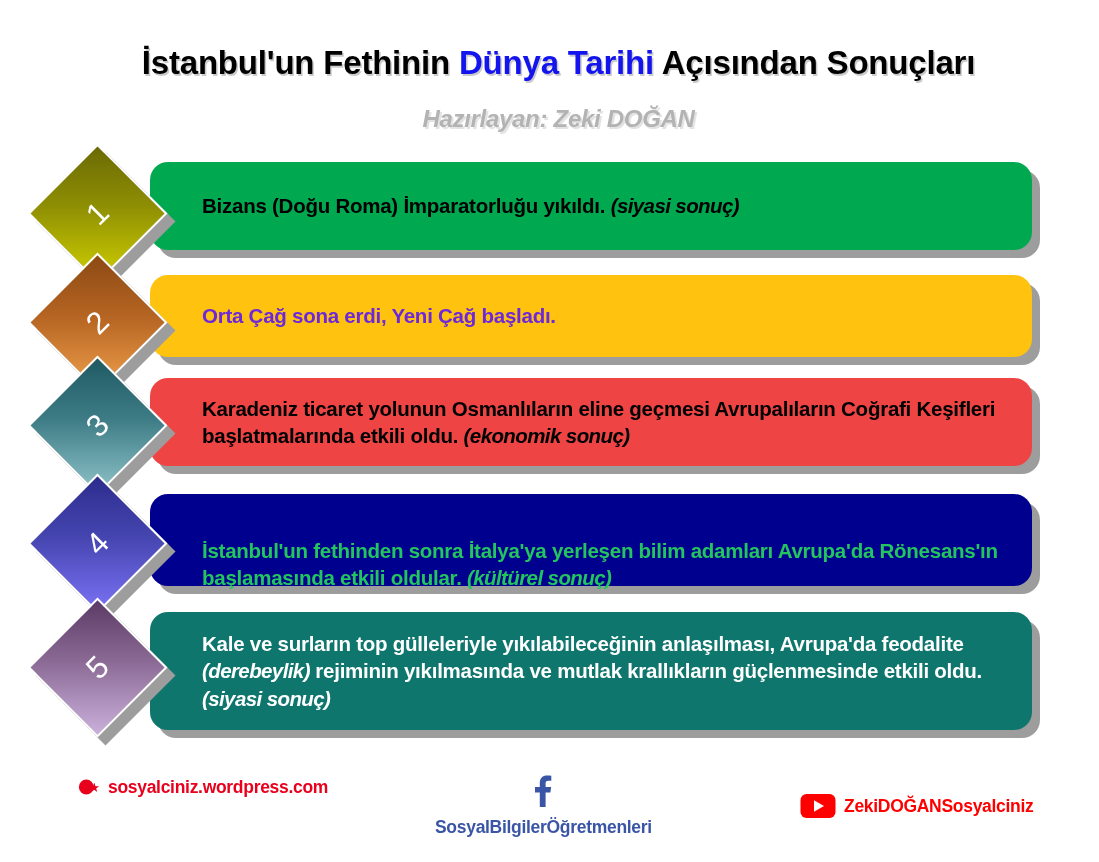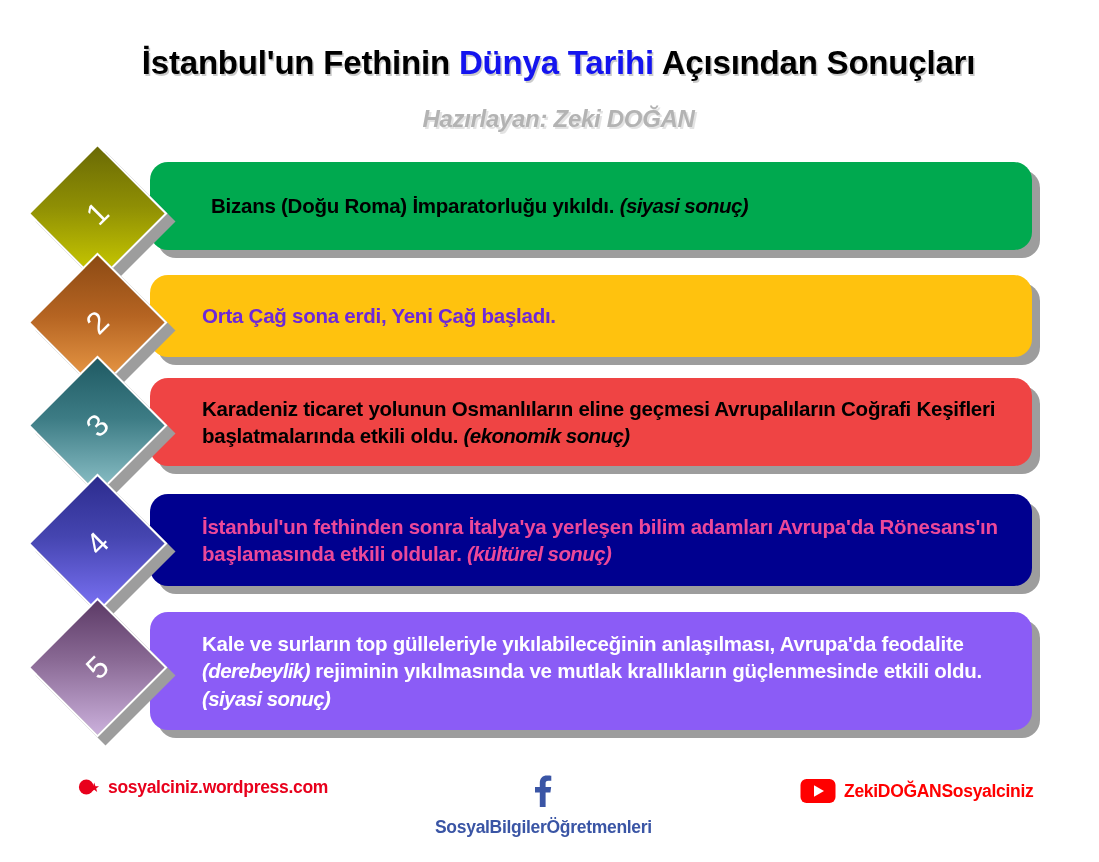--- a/index.html
+++ b/index.html
@@ -147,42 +147,42 @@
     display: flex;
     align-items: center;
     gap: 9px;
     font-size: 17.5px;
     font-weight: bold;
     letter-spacing: -0.3px;
     white-space: nowrap;
   }
   #foot-wp   { left: 73px;  top: 6px; }
   #foot-fb   { left: 435px; top: 4px; flex-direction: column; }
-  #foot-yt   { left: 800px; top: 8px; gap: 8px; }
+  #foot-yt   { left: 800px; top: 23px; gap: 8px; }
   #foot-wp .foot-label { color: #e8001c; }
   #foot-fb .foot-label { color: #3a55a5; }
   #foot-yt .foot-label { color: #ff0000; }
   .icon { display: inline-block; line-height: 0; }
 </style>
 </head>
 <body>
 
 <div id="header">
   <div id="main-title">
     <span>İstanbul'un Fethinin </span><span class="accent">Dünya Tarihi</span><span> Açısından Sonuçları</span>
   </div>
   <div id="subtitle">Hazırlayan: Zeki DOĞAN</div>
 </div>
 
 <div id="rows">
 
   <div class="row" id="row-1" style="top:162px;height:105px;">
     <div class="bar-shadow" style="height:88px;"></div>
     <div class="bar" style="height:88px;background:#00a94f;">
-      <div class="bar-text" style="color:#000000;margin-left:9px;">
+      <div class="bar-text" style="color:#000000;">
         <span>Bizans (Doğu Roma) İmparatorluğu yıkıldı. </span><span class="note">(siyasi sonuç)</span>
       </div>
     </div>
     <div class="diamond-wrap" style="top:2px;">
       <div class="diamond-shadow"></div>
       <div class="diamond" style="background:linear-gradient(135deg,#6a6a05 0%,#8f8f04 45%,#cfcf00 100%);"></div>
       <div class="diamond-num">1</div>
     </div>
   </div>
 
@@ -210,34 +210,34 @@
     <div class="diamond-wrap" style="top:-2px;">
       <div class="diamond-shadow"></div>
       <div class="diamond" style="background:linear-gradient(135deg,#1f5a63 0%,#3d7c85 45%,#8fc3ca 100%);"></div>
       <div class="diamond-num">3</div>
     </div>
   </div>
 
   <div class="row" id="row-4" style="top:494px;height:115px;">
     <div class="bar-shadow" style="height:92px;"></div>
     <div class="bar" style="height:92px;background:#00008f;">
-      <div class="bar-text" style="color:#ec4899;">
+      <div class="bar-text" style="color:#22c55e;margin-top:24px;">
         <span>İstanbul'un fethinden sonra İtalya'ya yerleşen bilim adamları Avrupa'da Rönesans'ın başlamasında etkili oldular. </span><span class="note">(kültürel sonuç)</span>
       </div>
     </div>
     <div class="diamond-wrap" style="top:0px;">
       <div class="diamond-shadow"></div>
       <div class="diamond" style="background:linear-gradient(135deg,#2c2c8e 0%,#4545b0 45%,#7b72f5 100%);"></div>
       <div class="diamond-num">4</div>
     </div>
   </div>
 
   <div class="row" id="row-5" style="top:612px;height:140px;">
     <div class="bar-shadow" style="height:118px;"></div>
-    <div class="bar" style="height:118px;background:#8b5cf6;">
+    <div class="bar" style="height:118px;background:#0f766e;">
       <div class="bar-text" style="color:#ffffff;">
         <span>Kale ve surların top gülleleriyle yıkılabileceğinin anlaşılması, Avrupa'da feodalite </span><span class="note">(derebeylik)</span><span> rejiminin yıkılmasında ve mutlak krallıkların güçlenmesinde etkili oldu. </span><span class="note">(siyasi sonuç)</span>
       </div>
     </div>
     <div class="diamond-wrap" style="top:6px;">
       <div class="diamond-shadow"></div>
       <div class="diamond" style="background:linear-gradient(135deg,#5c3a66 0%,#8a6a95 45%,#cbb0dc 100%);"></div>
       <div class="diamond-num">5</div>
     </div>
   </div>

